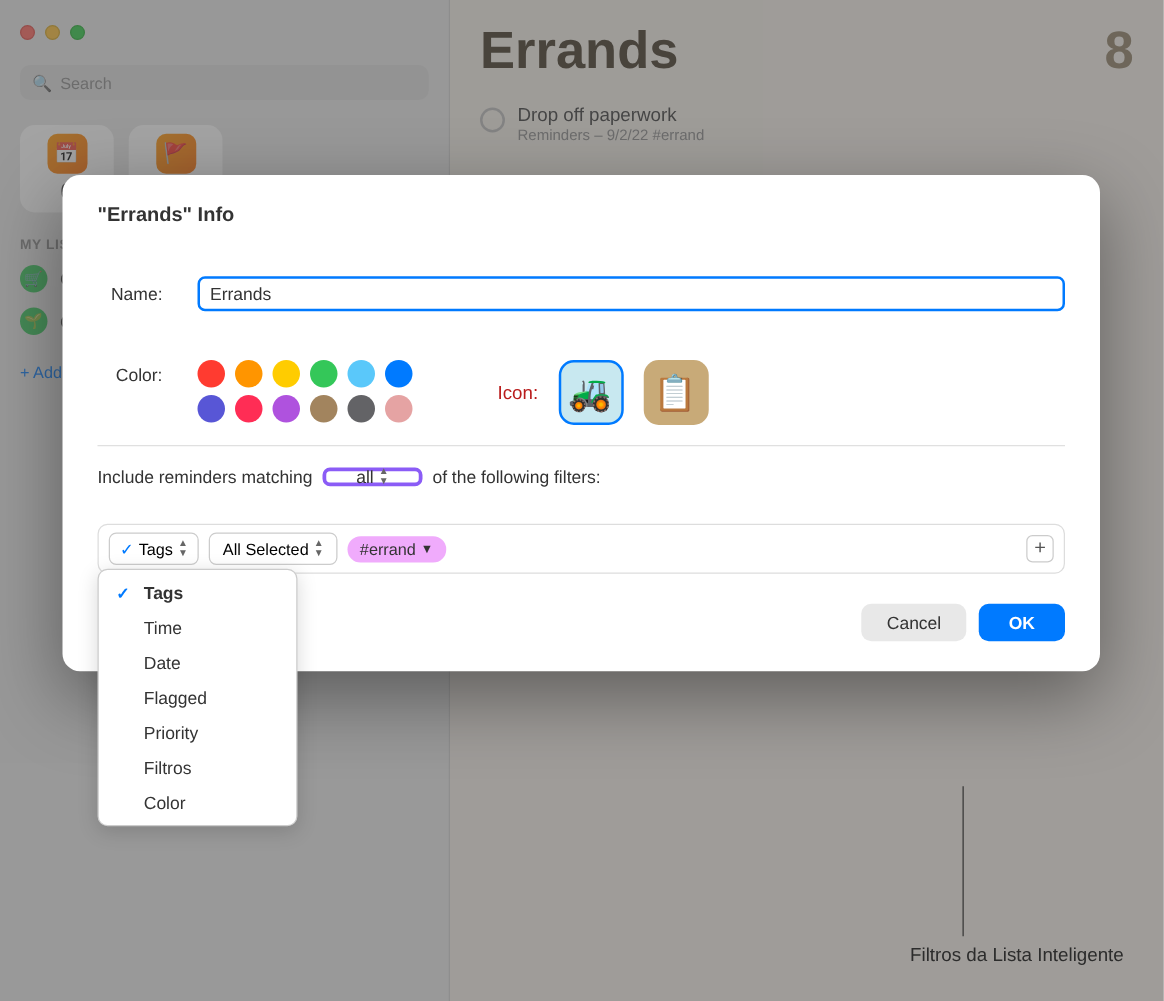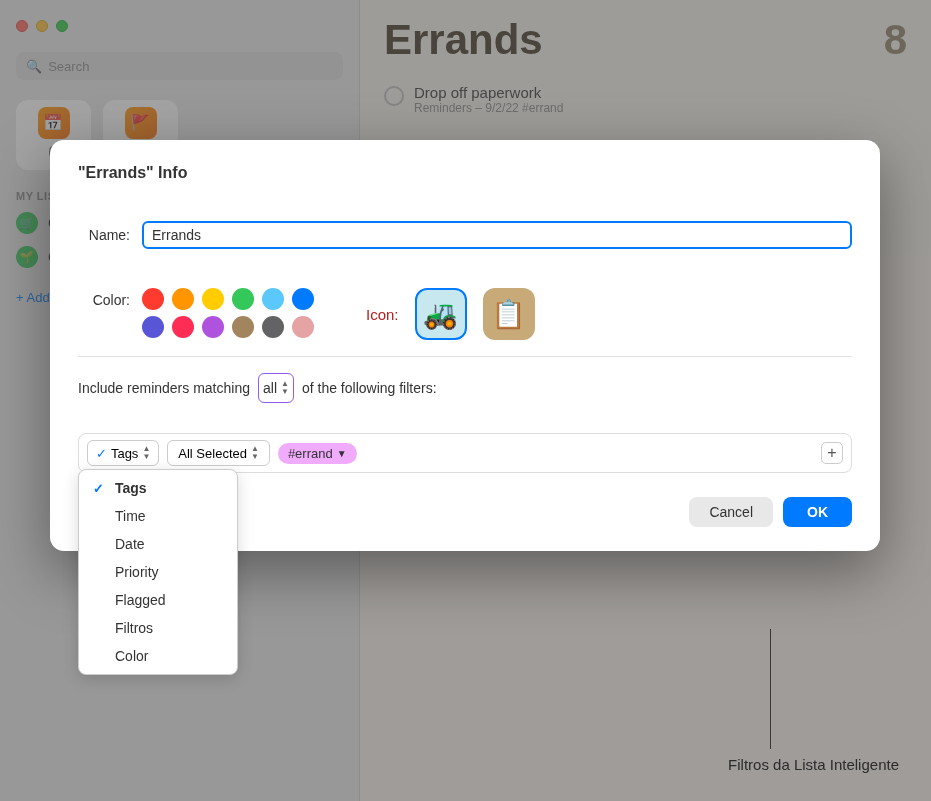--- a/index.html
+++ b/index.html
@@ -195,21 +195,21 @@
       font-size: 16px;
       font-weight: 600;
       color: #333;
       margin-bottom: 18px;
     }
 
     .form-row {
       display: flex;
       align-items: center;
       margin-bottom: 14px;
-      gap: 12px;
+      gap: 28px;
       margin-top: 39px;
     }
 
     .form-label {
       font-size: 14px;
       color: #333;
       width: 52px;
       text-align: right;
       flex-shrink: 0;
     }
@@ -289,26 +289,26 @@
     .filter-row {
       display: flex;
       align-items: center;
       gap: 8px;
       font-size: 14px;
       color: #333;
       margin-bottom: 30px;
     }
 
     .filter-select {
-      border: 1px solid #8b5cf6;
+      border: 3px solid #8b5cf6;
       border-radius: 6px;
-      padding: 2px 4px;
+      padding: 2px 24px;
       font-size: 14px;
       background: white;
-      height: 30px;
+      height: 15px;
       display: flex;
       align-items: center;
       gap: 4px;
     }
 
     
     .filter-tag-area {
       border: 1px solid #ddd;
       border-radius: 8px;
       padding: 6px 8px;
@@ -624,25 +624,25 @@
       <div class="dropdown-item">
         <span class="checkmark"></span>
         <span>Time</span>
       </div>
       <div class="dropdown-item">
         <span class="checkmark"></span>
         <span>Date</span>
       </div>
       <div class="dropdown-item">
         <span class="checkmark"></span>
-        <span>Priority</span>
+        <span>Flagged</span>
       </div>
       <div class="dropdown-item">
         <span class="checkmark"></span>
-        <span>Flagged</span>
+        <span>Priority</span>
       </div>
       <div class="dropdown-item">
         <span class="checkmark"></span>
         <span>Filtros</span>
       </div>
       <div class="dropdown-item">
         <span class="checkmark"></span>
         <span>Color</span>
       </div>
     </div>

